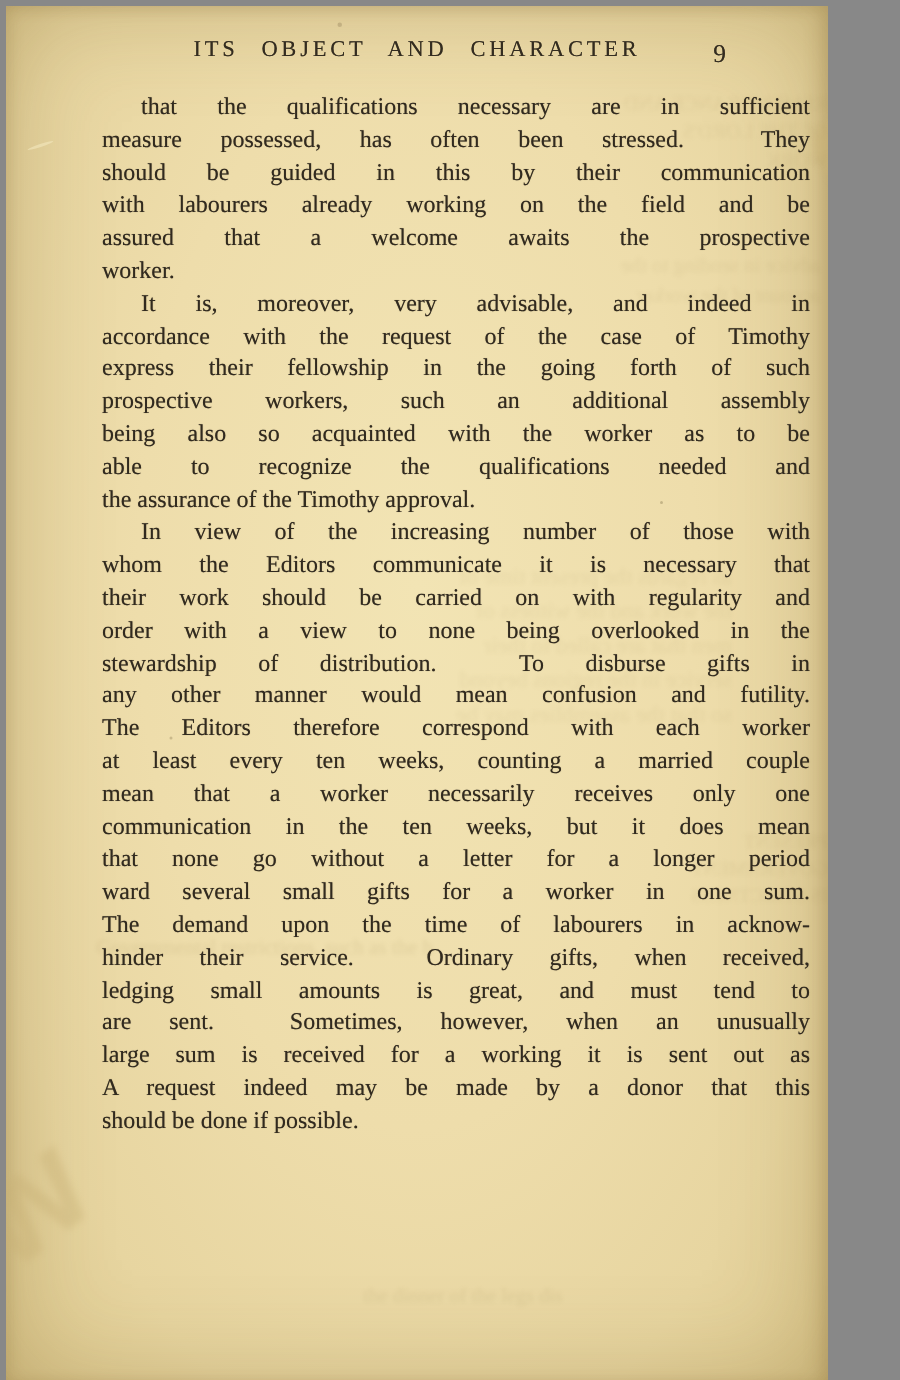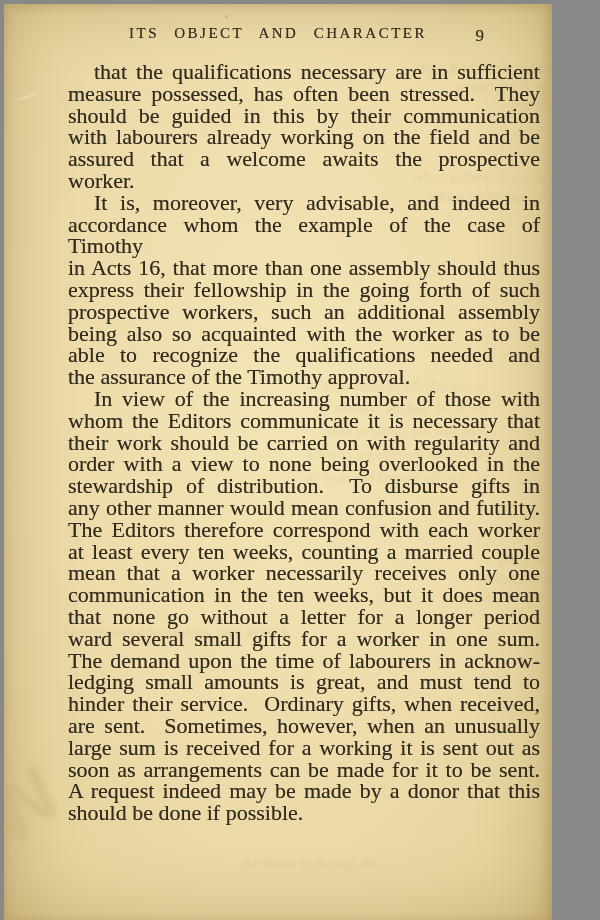--- a/index.html
+++ b/index.html
@@ -31,21 +31,21 @@
   .page-num {
     position: absolute;
     right: 4px; top: 1px;
     font-size: 17px;
     letter-spacing: 0; word-spacing: 0;
   }
   .body-text {
     position: absolute;
     top: 57px; left: 64px;
     width: 472px;
-    font-size: 22px;
+    font-size: 16px;
     line-height: 21.8px;
     text-shadow: 0 0 0.5px rgba(50,40,25,0.55);
   }
   .line {
     text-align: justify;
     text-align-last: justify;
   }
   .line.last { text-align-last: left; }
   .line.first { text-indent: 26px; }
   .ghost-layer, .wmark-layer, .speck-layer {
@@ -110,45 +110,43 @@
   </div>
 
   <div class="body-text" id="body-text">
       <div class="line first">that the qualifications necessary are in sufficient</div>
       <div class="line">measure possessed, has often been stressed.&nbsp; They</div>
       <div class="line">should be guided in this by their communication</div>
       <div class="line">with labourers already working on the field and be</div>
       <div class="line">assured that a welcome awaits the prospective</div>
       <div class="line last">worker.</div>
       <div class="line first">It is, moreover, very advisable, and indeed in</div>
-      <div class="line">accordance whom the example of the case of Timothy</div>
-      <div class="line">in Acts 16, that more than one assembly should thus</div>
+      <div class="line">accordance with the request of the case of Timothy</div>
       <div class="line">express their fellowship in the going forth of such</div>
       <div class="line">prospective workers, such an additional assembly</div>
       <div class="line">being also so acquainted with the worker as to be</div>
       <div class="line">able to recognize the qualifications needed and</div>
       <div class="line last">the assurance of the Timothy approval.</div>
       <div class="line first">In view of the increasing number of those with</div>
       <div class="line">whom the Editors communicate it is necessary that</div>
       <div class="line">their work should be carried on with regularity and</div>
       <div class="line">order with a view to none being overlooked in the</div>
       <div class="line">stewardship of distribution.&nbsp; To disburse gifts in</div>
       <div class="line">any other manner would mean confusion and futility.</div>
       <div class="line">The Editors therefore correspond with each worker</div>
       <div class="line">at least every ten weeks, counting a married couple</div>
       <div class="line">mean that a worker necessarily receives only one</div>
       <div class="line">communication in the ten weeks, but it does mean</div>
       <div class="line">that none go without a letter for a longer period</div>
       <div class="line">ward several small gifts for a worker in one sum.</div>
       <div class="line">The demand upon the time of labourers in acknow-</div>
+      <div class="line">hinder their service.&nbsp; Ordinary gifts, when received,</div>
       <div class="line">ledging small amounts is great, and must tend to</div>
-      <div class="line">hinder their service.&nbsp; Ordinary gifts, when received,</div>
       <div class="line">are sent.&nbsp; Sometimes, however, when an unusually</div>
       <div class="line">large sum is received for a working it is sent out as</div>
-      <div class="line">soon as arrangements can be made for it to be sent.</div>
       <div class="line">A request indeed may be made by a donor that this</div>
       <div class="line last">should be done if possible.</div>
     </div>
 
   <div class="speck-layer" id="speck-layer">
       <div class="speck" style="left: 14px; top: 92px; width: 18px; height: 2px; opacity: 0.5; border-radius: 50%; transform: rotate(-18deg); background: rgb(248, 238, 198);"></div>
       <div class="speck" style="left: 554px; top: 697px; width: 28px; height: 5px; opacity: 0.16; border-radius: 50%; transform: rotate(-4deg); background: rgb(90, 74, 40);"></div>
       <div class="speck" style="left: 221px; top: 11px; width: 3px; height: 3px; opacity: 0.22; border-radius: 50%; transform: rotate(0deg); background: rgb(90, 74, 40);"></div>
       <div class="speck" style="left: 436px; top: 330px; width: 2px; height: 2px; opacity: 0.28; border-radius: 50%; transform: rotate(0deg); background: rgb(90, 74, 40);"></div>
       <div class="speck" style="left: 109px; top: 487px; width: 2px; height: 2px; opacity: 0.25; border-radius: 50%; transform: rotate(0deg); background: rgb(90, 74, 40);"></div>

